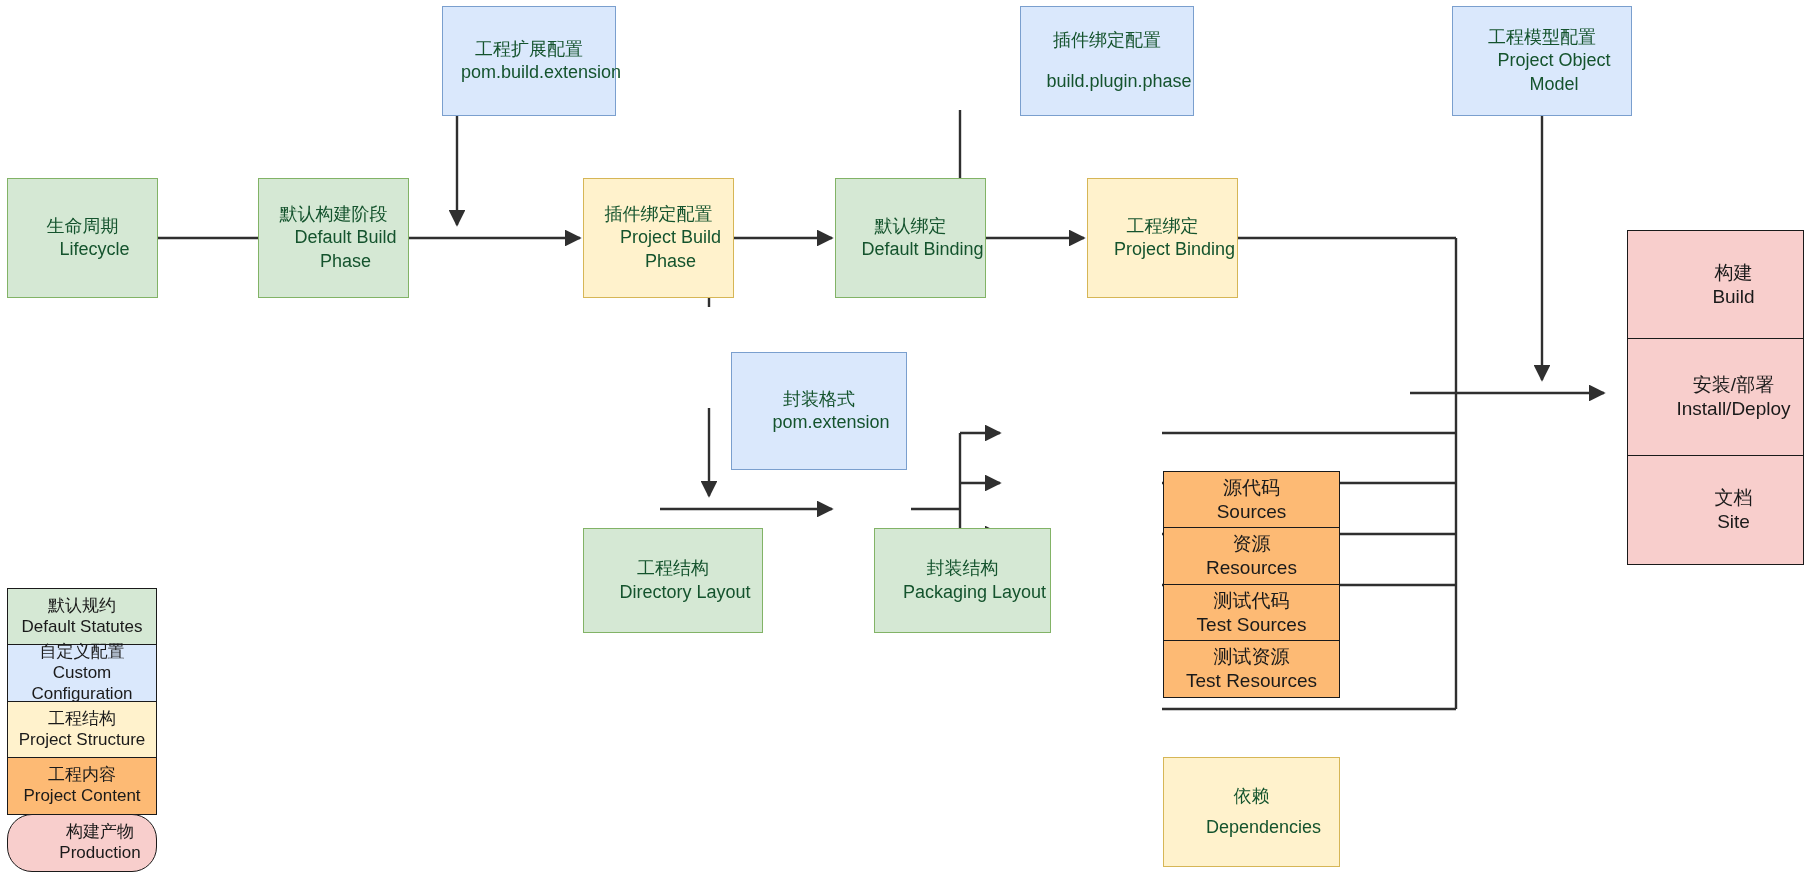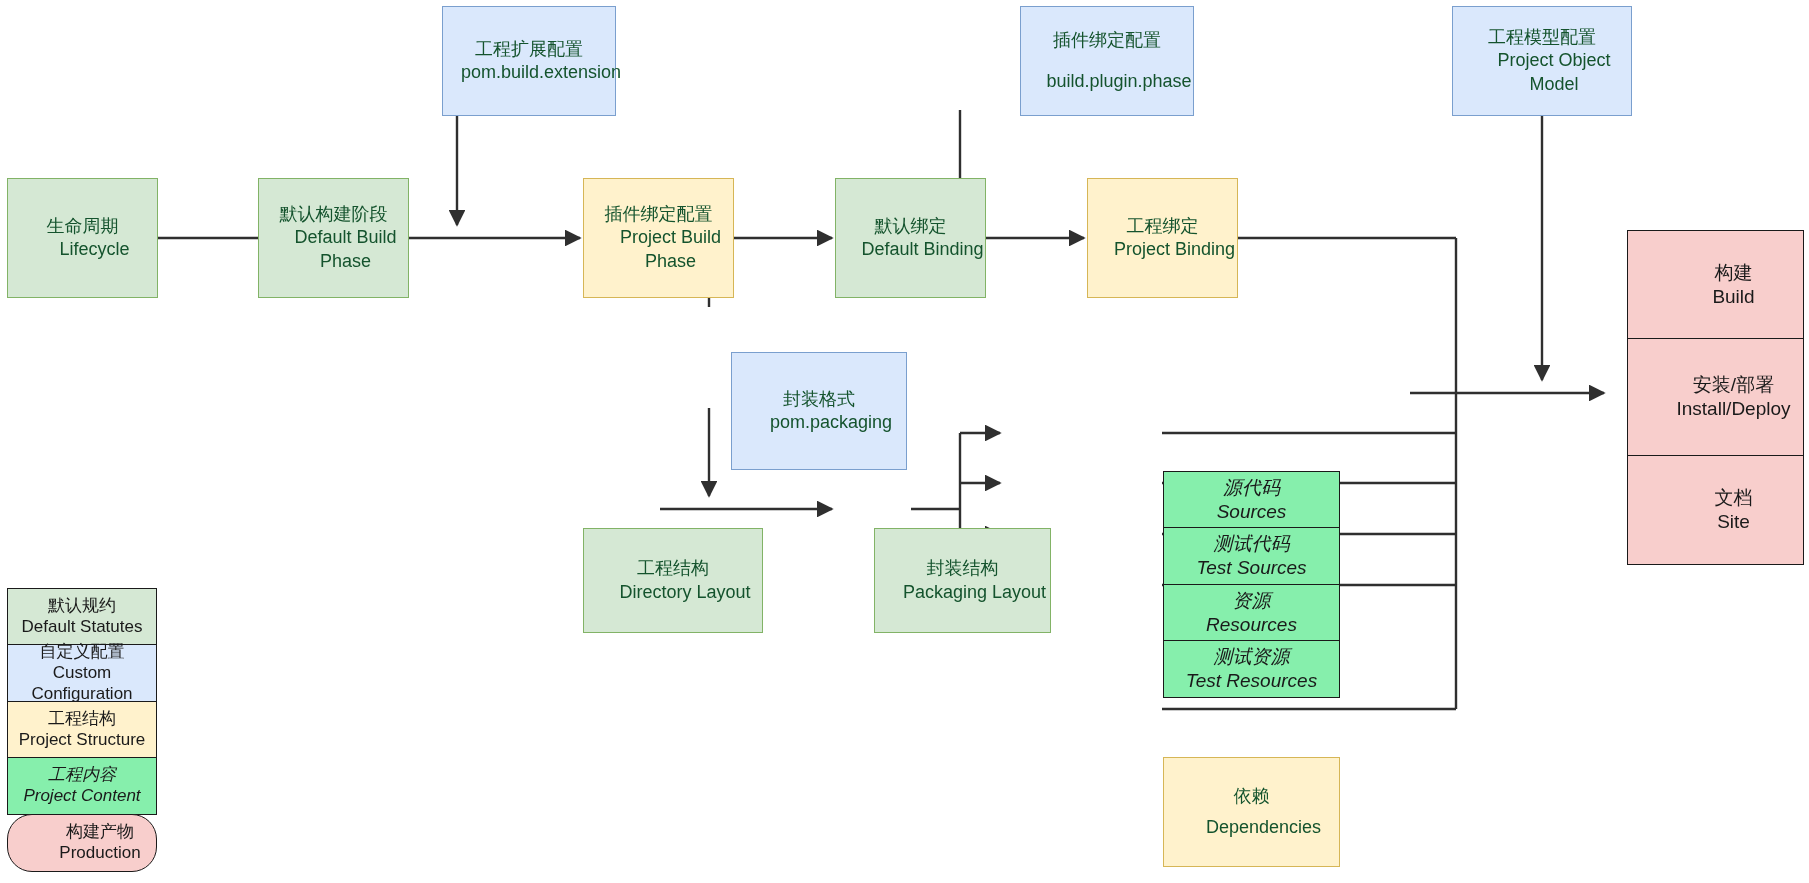--- a/index.html
+++ b/index.html
@@ -41,21 +41,21 @@
     border-width: 1.6px;
     border-style: solid;
   }
   .node .cn { display: block; }
   .node .en { display: block; padding-left: 24px; }
 
   
   .green  { background: #d5e8d4; border-color: #82b366; }
   .blue   { background: #dae8fc; border-color: #7a9fce; }
   .yellow { background: #fff2cc; border-color: #d6b656; }
-  .purple { background: #86efac; border-color: #9673a6; font-style: italic; }
+  .purple { background: #fdba74; border-color: #9673a6; }
   .red    { background: #f8cecc; border-color: #b85450; padding-left: 36px; }
 
   
   .stack {
     position: absolute;
     box-sizing: border-box;
     display: flex;
     flex-direction: column;
   }
   .stack .row {
@@ -185,21 +185,21 @@
     <span class="en">build.plugin.phase</span>
   </div>
 
   <div class="node blue" style="left:1452px; top:6px; width:180px; height:110px;">
     <span class="cn">工程模型配置</span>
     <span class="en">Project Object Model</span>
   </div>
 
   <div class="node blue" style="left:731px; top:352px; width:176px; height:118px;">
     <span class="cn">封装格式</span>
-    <span class="en">pom.packaging</span>
+    <span class="en">pom.extension</span>
   </div>
 
   <div class="node green" style="left:583px; top:528px; width:180px; height:105px;">
     <span class="cn">工程结构</span>
     <span class="en">Directory Layout</span>
   </div>
 
   <div class="node green" style="left:874px; top:528px; width:177px; height:105px;">
     <span class="cn">封装结构</span>
     <span class="en">Packaging Layout</span>
@@ -209,26 +209,26 @@
     <span class="cn">依赖</span>
     <span class="en">Dependencies</span>
   </div>
 
   <div class="stack" style="left:1163px; top:471px; width:177px;">
     <div class="row purple" style="height:58px;">
       <span class="cn">源代码</span>
       <span class="en">Sources</span>
     </div>
     <div class="row purple" style="height:58px;">
+      <span class="cn">资源</span>
+      <span class="en">Resources</span>
+    </div>
+    <div class="row purple" style="height:58px;">
       <span class="cn">测试代码</span>
       <span class="en">Test Sources</span>
-    </div>
-    <div class="row purple" style="height:58px;">
-      <span class="cn">资源</span>
-      <span class="en">Resources</span>
     </div>
     <div class="row purple" style="height:58px;">
       <span class="cn">测试资源</span>
       <span class="en">Test Resources</span>
     </div>
   </div>
 
   <div class="stack" style="left:1627px; top:230px; width:177px;">
     <div class="row red" style="height:110px;">
       <span class="cn">构建</span>

